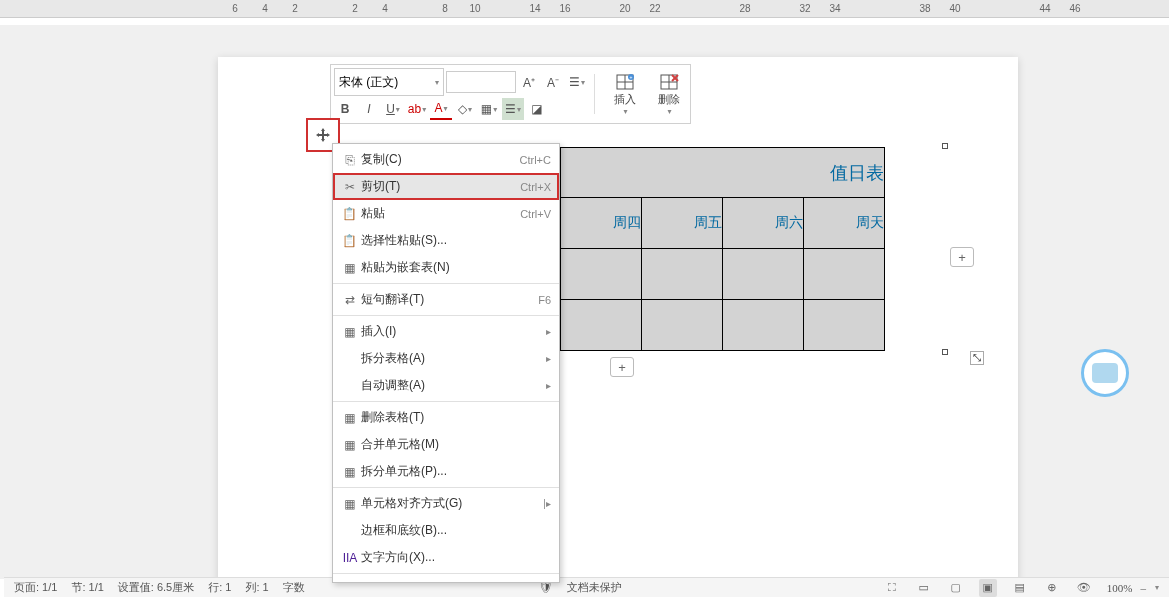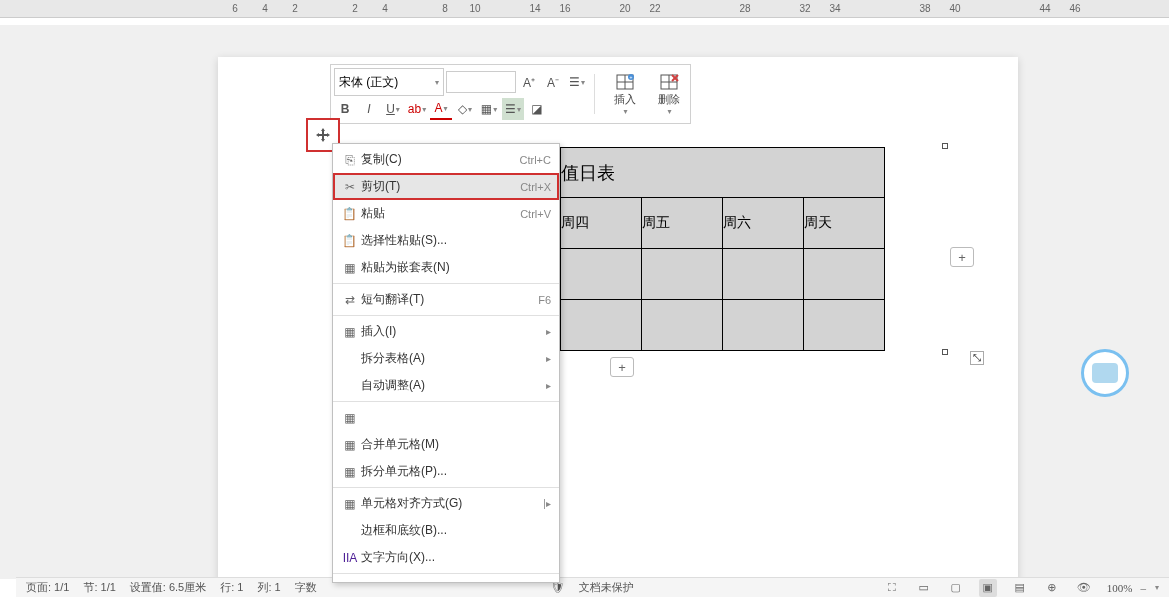--- a/index.html
+++ b/index.html
@@ -35,28 +35,28 @@
 .mi .mi-lbl { flex: 1; font-size: 12px; }
 .mi .mi-sc { color: #888; font-size: 11px; text-align: center; }
 .mi .mi-arr { color: #888; font-size: 10px; }
 .mi.hover { background: #e6e6e6; }
 .mi.highlight { outline: 2px solid #d03030; outline-offset: -2px; }
 .mi-sep { height: 1px; background: #e0e0e0; margin: 2px 0; }
 
 
 .table-wrap { position: absolute; left: 560px; top: 147px; z-index: 3; }
 table.doc { border-collapse: collapse; }
-table.doc td { border: 1px solid #000; background: #d3d3d3; width: 81px; height: 51px; text-align: left; font-size: 14px; color: #000000; margin-top: 40px; }
+table.doc td { border: 1px solid #000; background: #d3d3d3; width: 81px; height: 51px; text-align: right; font-size: 14px; color: #0369a1; margin-top: 40px; }
 table.doc tr:first-child td { height: 50px; font-size: 18px; }
 .sel-handle { position: absolute; width: 6px; height: 6px; background: #fff; border: 1px solid #555; }
 .add-btn { position: absolute; width: 24px; height: 20px; border: 1px solid #bbb; border-radius: 3px; background: #fff; display: flex; align-items: center; justify-content: center; color: #666; font-size: 13px; }
 .resize-ico { position: absolute; right: -18px; bottom: -14px; width: 14px; height: 14px; border: 1px solid #aaa; background: #fff; display: flex; align-items: center; justify-content: center; font-size: 10px; }
 
 
-.status { position: absolute; bottom: 0; left: 16px; right: 0; height: 20px; background: #f5f5f5; border-top: 1px solid #ddd; display: flex; align-items: center; padding: 0 10px; font-size: 11px; color: #555; gap: 14px; }
+.status { position: absolute; bottom: 0; left: 4px; right: 0; height: 20px; background: #f5f5f5; border-top: 1px solid #ddd; display: flex; align-items: center; padding: 0 10px; font-size: 11px; color: #555; gap: 14px; }
 .status .sp { flex: 1; }
 .status .ico { width: 18px; height: 18px; display: inline-flex; align-items: center; justify-content: center; color: #666; border-radius: 2px; }
 .status .ico.active { background: #ddd; }
 .zoom { display: flex; align-items: center; gap: 4px; font-family: Liberation Serif, serif; }
 
 
 .assist { position: absolute; right: 40px; bottom: 200px; width: 48px; height: 48px; border: 3px solid #7ac0f0; border-radius: 50%; background: #fff; display: flex; align-items: center; justify-content: center; }
 .assist-inner { width: 26px; height: 20px; background: #b0d8ef; border-radius: 4px; position: relative; }
 </style>
 </head>
@@ -202,20 +202,21 @@
       <span class="mi-arr">▸</span>
     </div>
   <div class="mi">
       <span class="mi-ico"></span>
       <span class="mi-lbl">自动调整(A)</span>
       <span class="mi-arr">▸</span>
     </div>
   <div class="mi-sep"></div>
   <div class="mi">
       <span class="mi-ico">▦</span>
+      <span class="mi-lbl">删除表格(T)</span>
     </div>
   <div class="mi">
       <span class="mi-ico">▦</span>
       <span class="mi-lbl">合并单元格(M)</span>
     </div>
   <div class="mi">
       <span class="mi-ico">▦</span>
       <span class="mi-lbl">拆分单元格(P)...</span>
     </div>
   <div class="mi-sep"></div>

